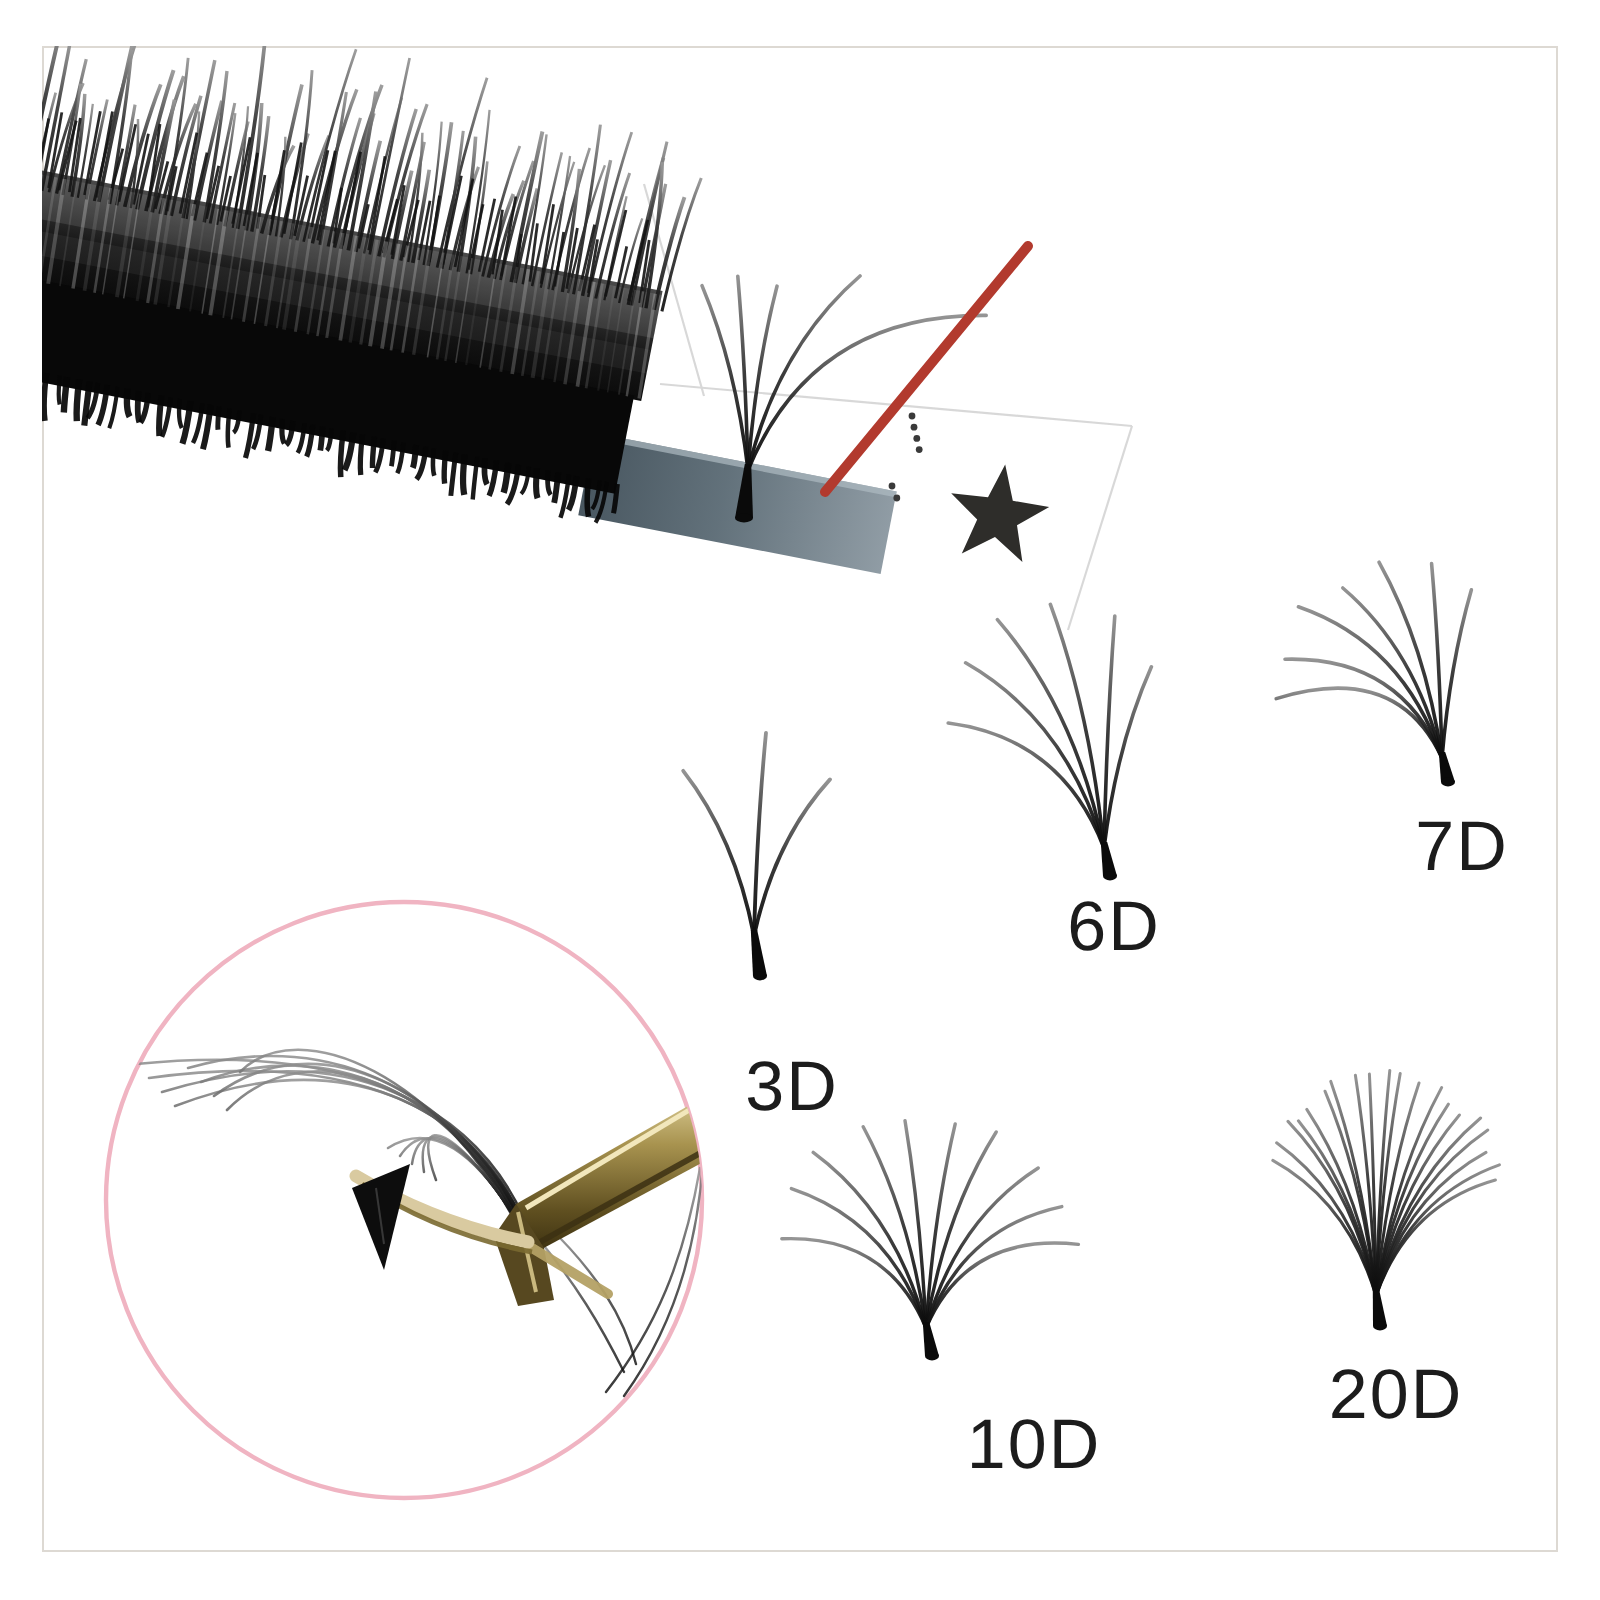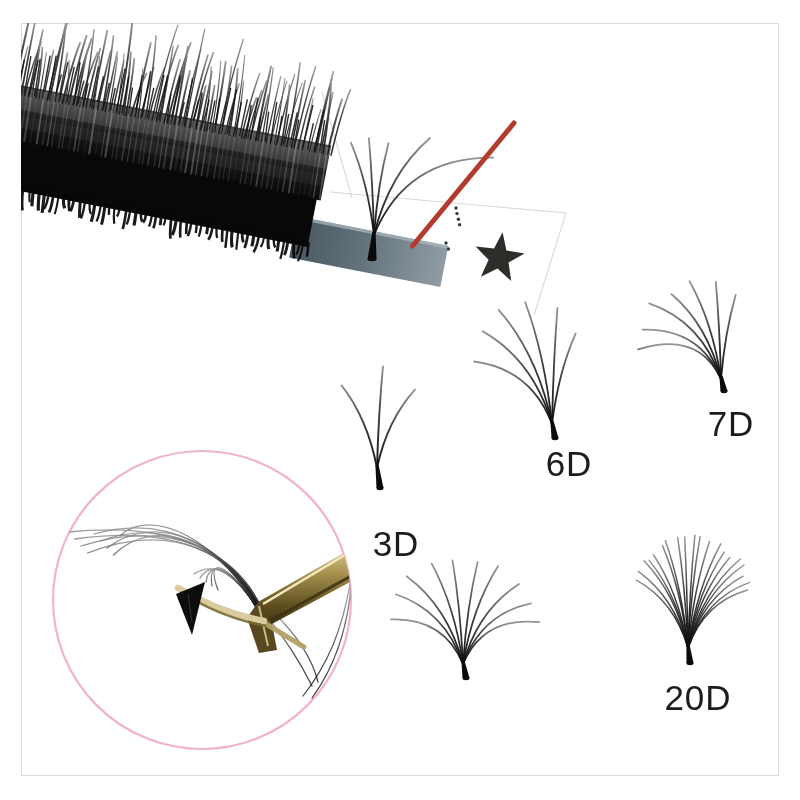--- a/index.html
+++ b/index.html
@@ -554,16 +554,17 @@
       <line x1="259" y1="606" x2="268" y2="646" stroke="#c9b87e" stroke-width="2"></line>
       <path d="M266,624 L304,647" stroke="#b5a266" stroke-width="5" stroke-linecap="round" opacity="0.95"></path>
       <path d="M264,621 Q218,612 178,588" fill="none" stroke="#d9caa0" stroke-width="6.5" stroke-linecap="round"></path>
       <path d="M266,626 Q219,617 181,592" fill="none" stroke="#7a6930" stroke-width="2.5" opacity="0.9"></path>
       <polygon points="176,594 205,582 192,635" fill="#0d0d0d"></polygon>
       <line x1="188" y1="594" x2="192" y2="622" stroke="#5a5a5a" stroke-width="1" opacity="0.55"></line>
     </g>
   </svg>
 
   <div class="lbl" style="left:396px;top:544px">3D</div>
-  <div class="lbl" style="left:569px;top:464px">6D</div>
+  <div class="lbl" style="left:557px;top:464px">6D</div>
   <div class="lbl" style="left:731px;top:424px">7D</div>
+  <div class="lbl" style="left:517px;top:723px">10D</div>
   <div class="lbl" style="left:698px;top:698px">20D</div>
 </div>
 
 </body></html>

